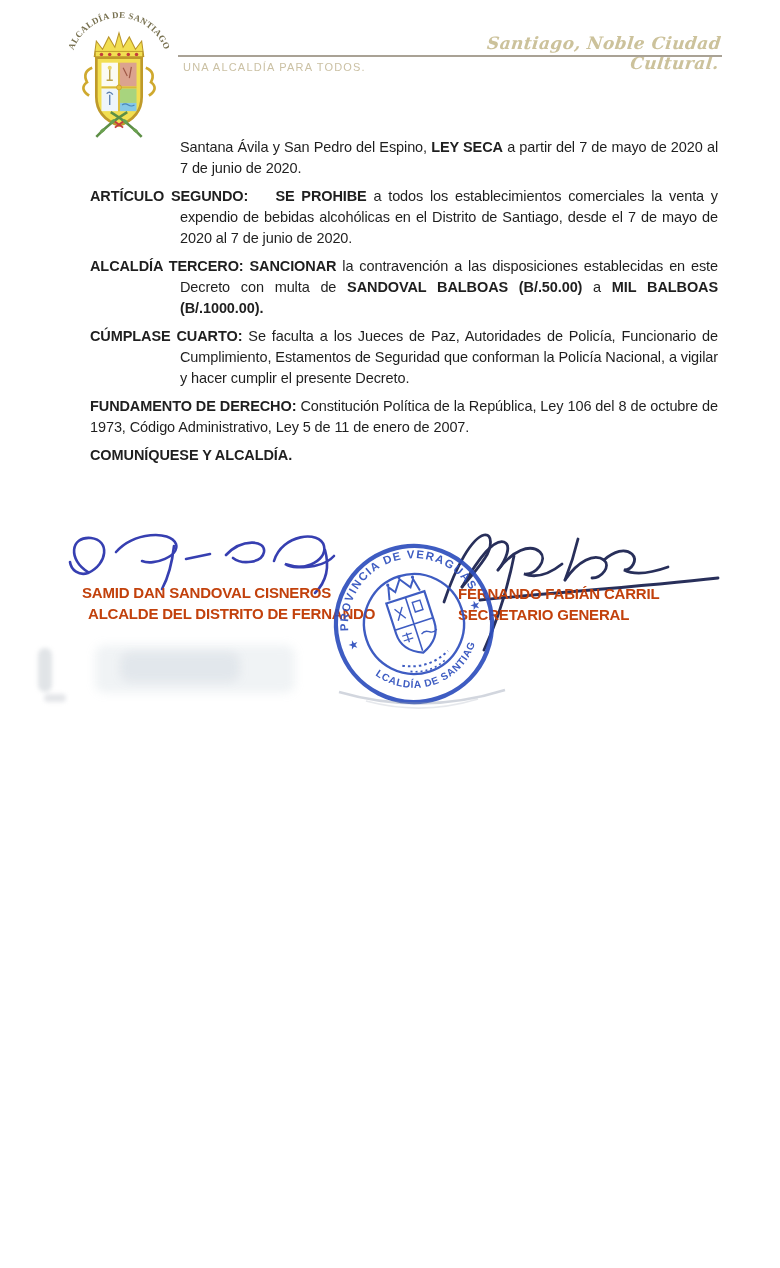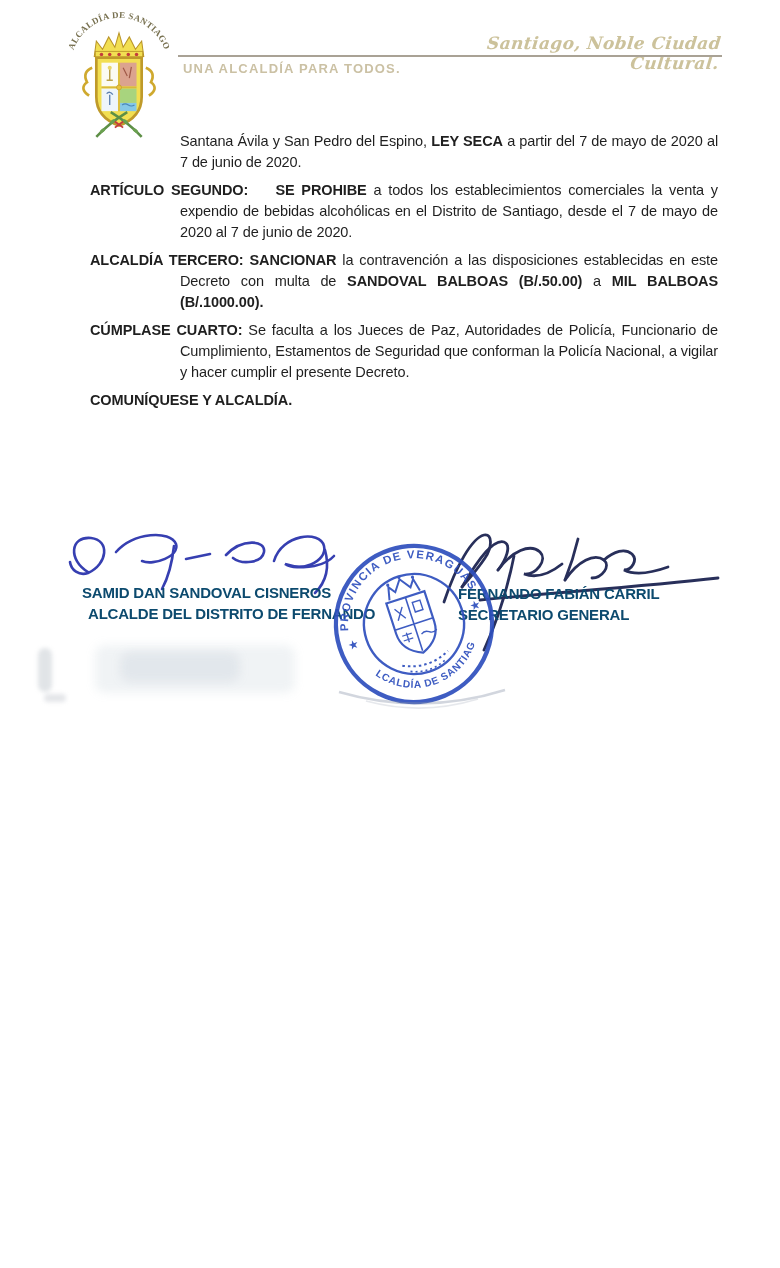--- a/index.html
+++ b/index.html
@@ -10,35 +10,35 @@
   
   .crest{position:absolute;left:64px;top:6px;width:110px;height:134px;}
   .header-rule{position:absolute;left:178px;top:55px;width:544px;height:1.6px;background:#a9a295;}
   .motto{
     position:absolute;left:420px;top:33px;width:300px;text-align:right;
     font-family:"DejaVu Serif",serif;font-style:italic;font-weight:bold;
     font-size:17px;color:#ccc29b;letter-spacing:.4px;transform:skewX(-6deg);
   }
   .slogan{
     position:absolute;left:183px;top:61px;
-    font-size:13px;font-weight:bold;letter-spacing:1.2px;color:#cbc1a4;
+    font-size:11px;font-weight:normal;letter-spacing:1.2px;color:#cbc1a4;
   }
   
   .doc-body{
     position:absolute;left:90px;top:131px;width:628px;
     font-size:14.5px;line-height:21px;letter-spacing:-0.1px;
   }
-  .para{margin:0 0 7px;text-align:justify;}
+  .para{margin:6px 0 7px;text-align:justify;}
   .para.ind{margin-left:90px;}
   .para.hang{margin-left:90px;text-indent:-90px;}
   .b{font-weight:bold;}
   
   .sig-left-svg{position:absolute;left:58px;top:520px;width:290px;height:78px;}
   .sig-right-svg{position:absolute;left:428px;top:512px;width:296px;height:142px;}
-  .signer{position:absolute;font-size:15px;font-weight:bold;line-height:21px;letter-spacing:-0.2px;color:#0c4a6e;}
+  .signer{position:absolute;font-size:15px;font-weight:bold;line-height:21px;letter-spacing:-0.2px;color:#c2410c;}
   .signer-left{left:82px;top:582px;}
   .signer-left .line2{margin-left:6px;}
   .signer-right{left:458px;top:583px;}
   
   .seal{position:absolute;left:326px;top:536px;width:176px;height:176px;opacity:.92;}
   .ghost-arc{position:absolute;left:334px;top:688px;width:176px;height:26px;}
   
   .smudge{position:absolute;border-radius:10px;filter:blur(5px);}
   .smudge-a{left:95px;top:645px;width:200px;height:48px;background:rgba(150,168,185,.14);}
   .smudge-b{left:120px;top:652px;width:120px;height:30px;background:rgba(130,150,175,.12);}
@@ -100,20 +100,21 @@
   <div class="doc-body">
 
     <p class="para ind"><span>Santana Ávila y San Pedro del Espino, </span><span class="b">LEY SECA</span><span> a partir del 7 de mayo de 2020 al 7 de junio de 2020.</span></p>
 
     <p class="para hang"><span class="b">ARTÍCULO SEGUNDO: &nbsp;&nbsp;&nbsp;SE PROHIBE</span><span> a todos los establecimientos comerciales la venta y expendio de bebidas alcohólicas en el Distrito de Santiago, desde el 7 de mayo de 2020 al 7 de junio de 2020.</span></p>
 
     <p class="para hang"><span class="b">ALCALDÍA TERCERO: SANCIONAR</span><span> la contravención a las disposiciones establecidas en este Decreto con multa de </span><span class="b">SANDOVAL BALBOAS (B/.50.00)</span><span> a </span><span class="b">MIL BALBOAS (B/.1000.00)</span><span class="b">.</span></p>
 
     <p class="para hang"><span class="b">CÚMPLASE CUARTO:</span><span> Se faculta a los Jueces de Paz, Autoridades de Policía, Funcionario de Cumplimiento, Estamentos de Seguridad que conforman la Policía Nacional, a vigilar y hacer cumplir el presente Decreto.</span></p>
 
+    <p class="para"><span class="b">FUNDAMENTO DE DERECHO:</span><span> Constitución Política de la República, Ley 106 del 8 de octubre de 1973, Código Administrativo, Ley 5 de 11 de enero de 2007.</span></p>
 
 
     <p class="para"><span class="b">COMUNÍQUESE Y ALCALDÍA.</span></p>
   </div>
 
   <svg class="sig-left-svg" viewBox="0 0 290 78" aria-hidden="true">
     <g fill="none" stroke="#2c35ad" stroke-width="2.6" stroke-linecap="round" opacity="0.95">
       <path d="M30,52 C10,40 12,16 33,18 C52,20 50,44 30,53 C21,56 13,50 12,42"></path>
       <path d="M58,32 C76,12 112,10 118,24 C122,36 96,46 84,41"></path>
       <path d="M128,39 L152,34"></path>

